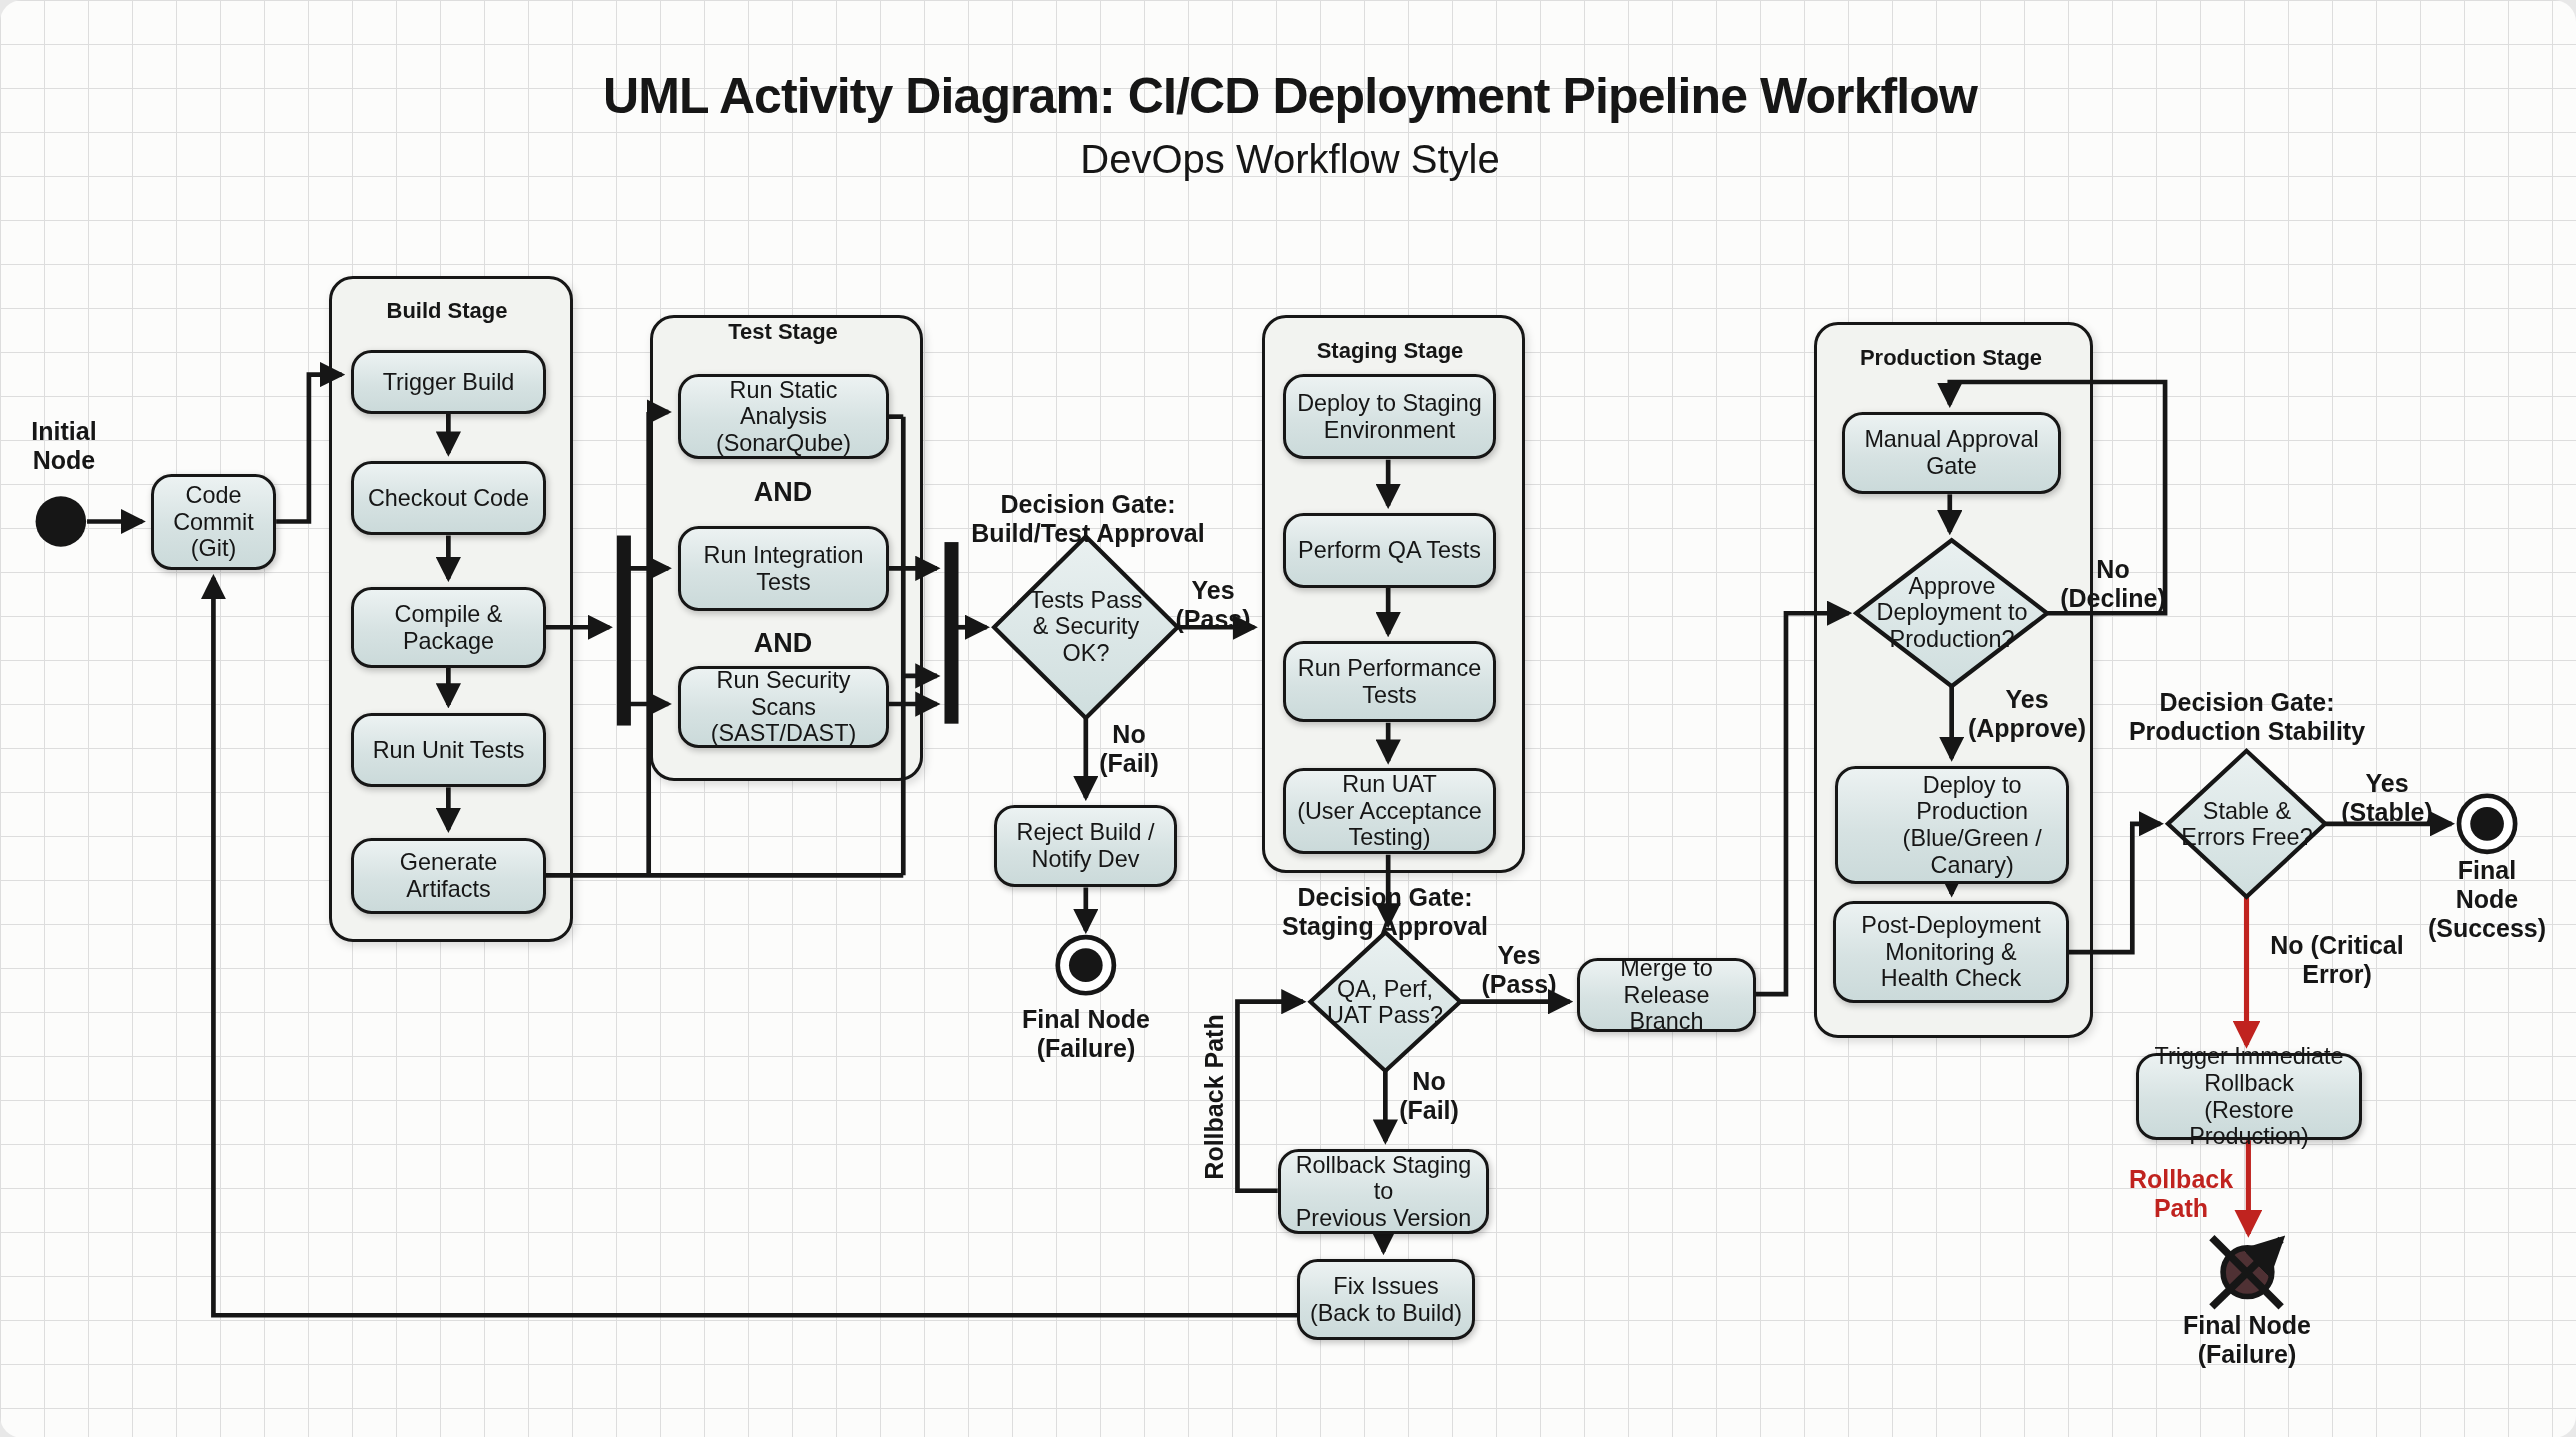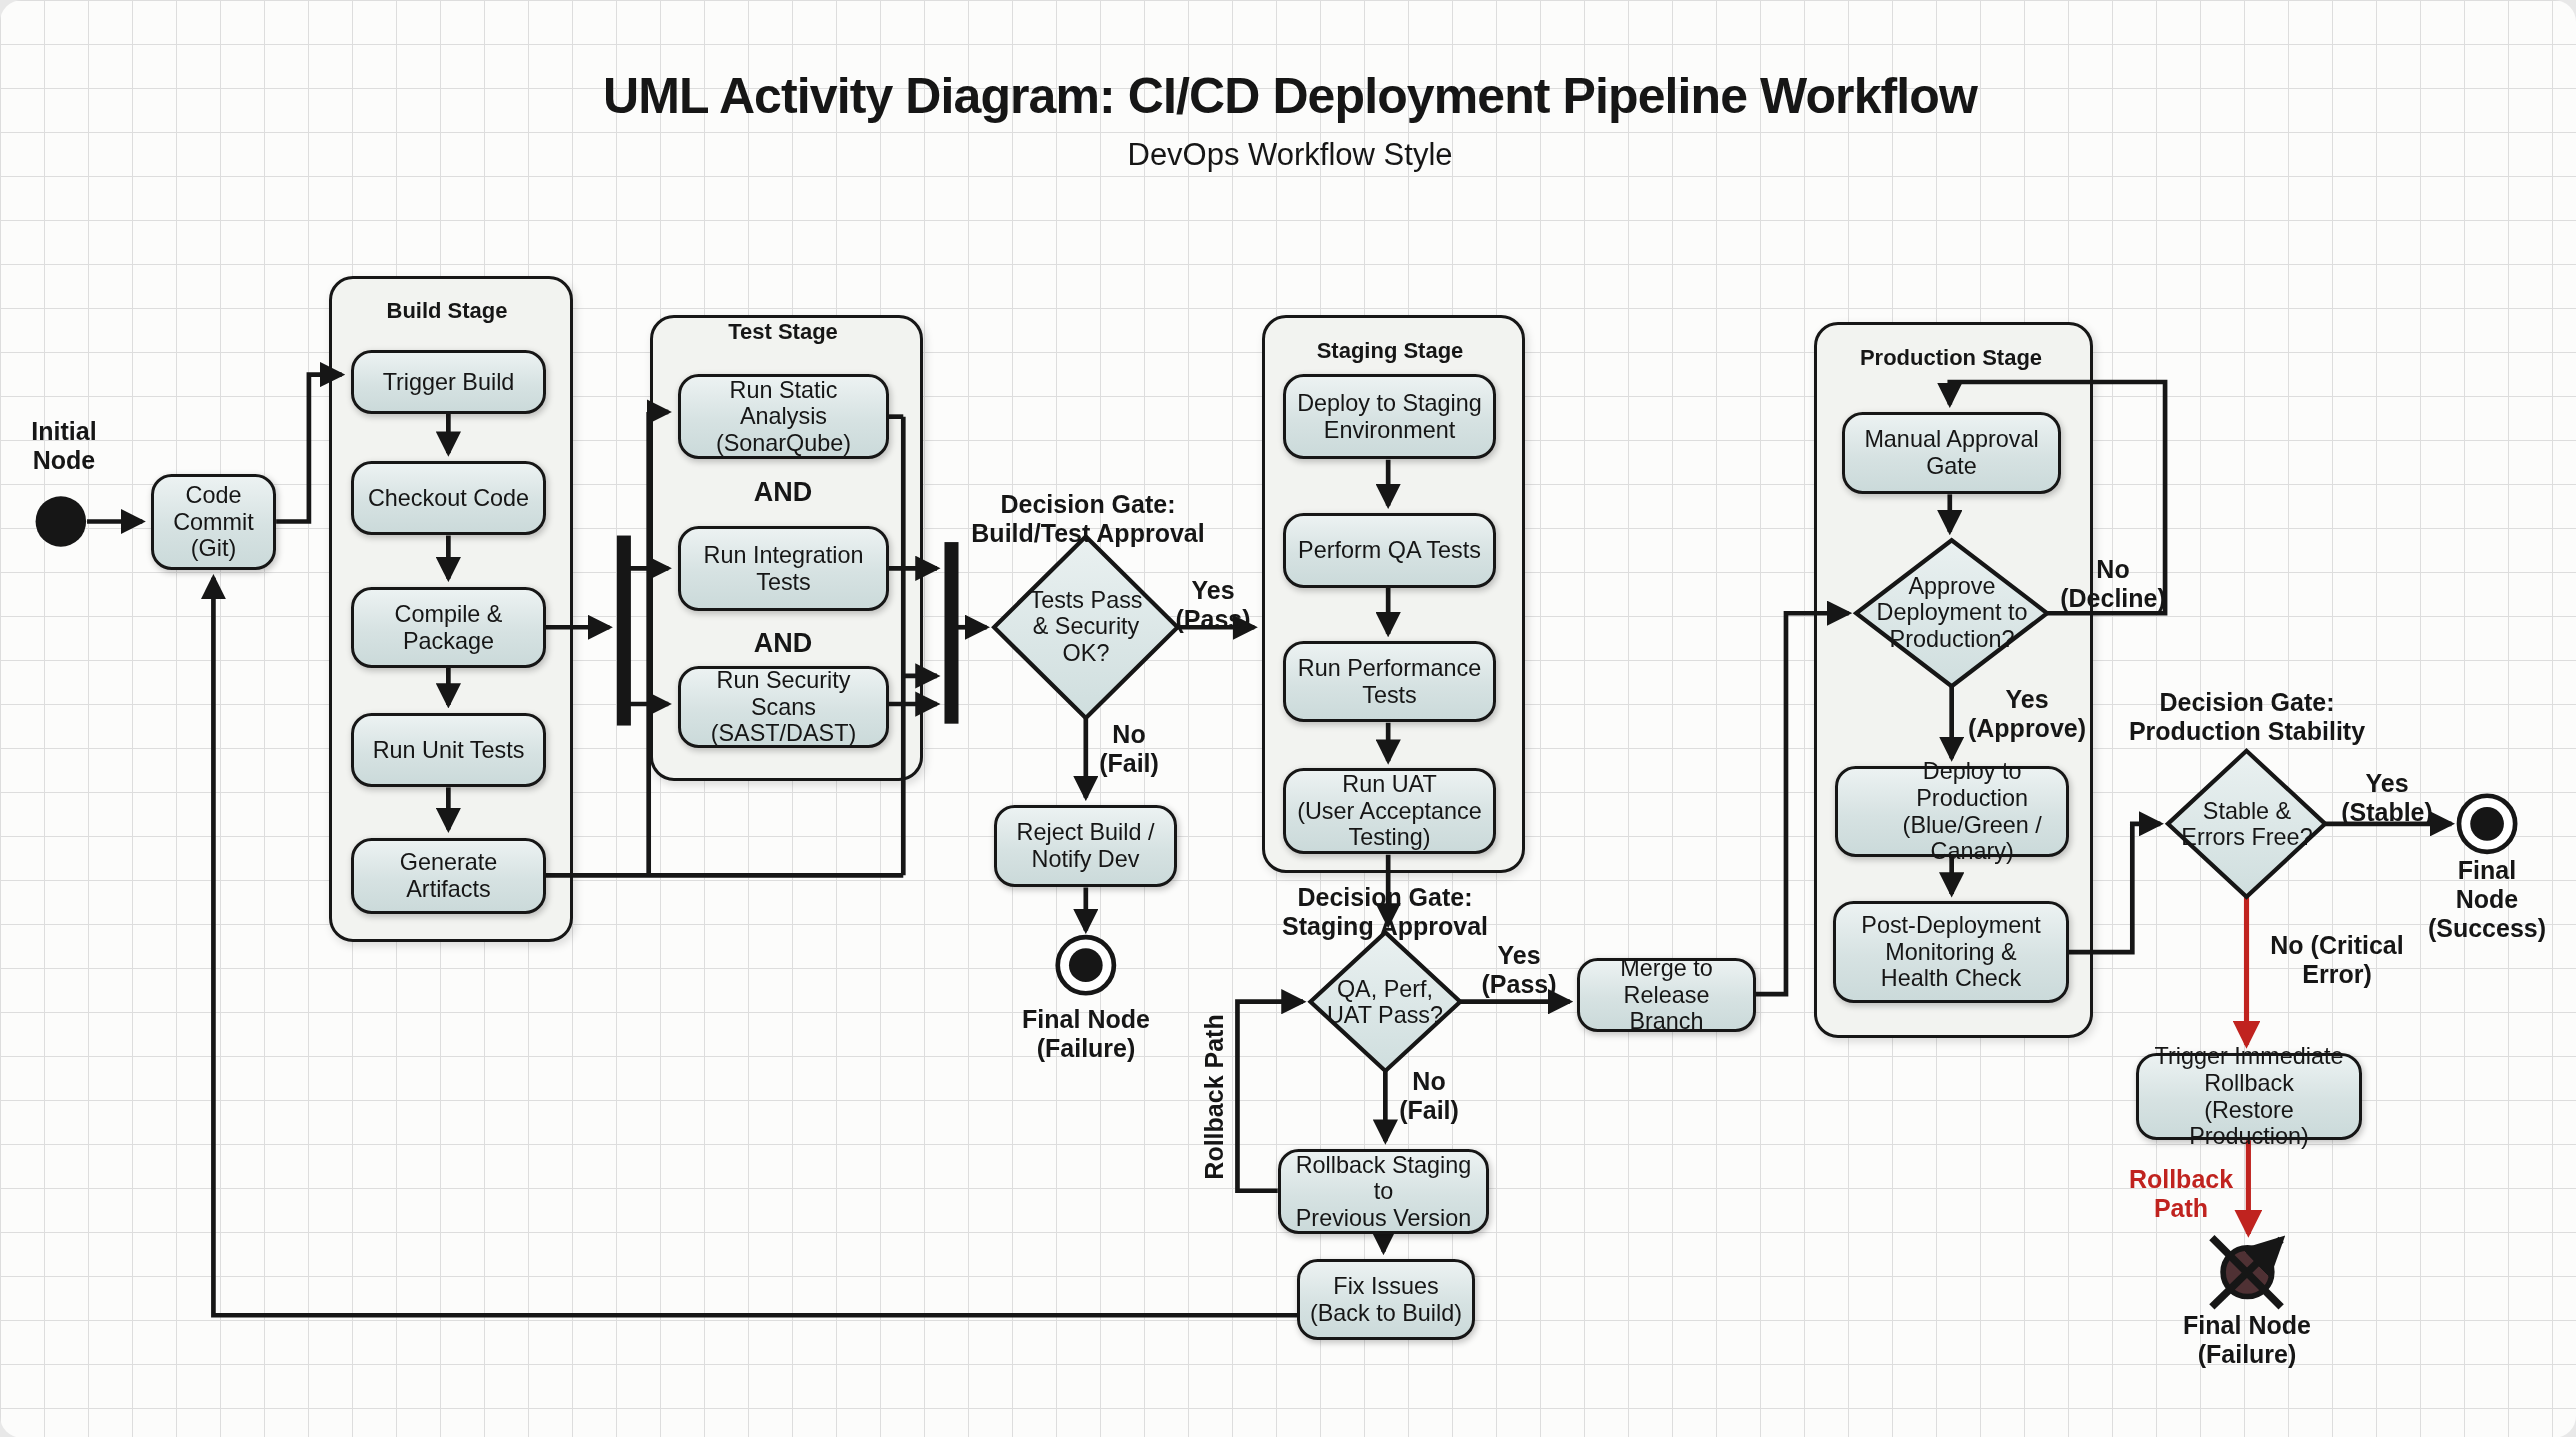--- a/index.html
+++ b/index.html
@@ -8,21 +8,21 @@
     background-color:#fcfcfb;
     background-image:
       linear-gradient(#dddddd 0.9px, transparent 0.9px),
       linear-gradient(90deg, #dddddd 0.9px, transparent 0.9px);
     background-size:44px 44px;
     font-family:"Liberation Sans", sans-serif;
     color:#161616;
     border-radius:22px;
   }
   .title{position:absolute;transform:translateX(-50%);font-weight:bold;font-size:50px;white-space:nowrap;letter-spacing:-0.9px;z-index:3;}
-  .subtitle{position:absolute;transform:translateX(-50%);font-weight:400;font-size:31px;white-space:nowrap;z-index:3;}
+  .subtitle{position:absolute;transform:translateX(-50%);font-weight:400;font-size:40px;white-space:nowrap;z-index:3;}
   .stage{position:absolute;border:3.7px solid #161616;border-radius:24px;background:#f2f3f0;box-shadow:2.8px 3.7px 8.4px rgba(0,0,0,.13);z-index:1;}
   .stage-title{position:absolute;transform:translate(-50%,-50%);font-weight:bold;font-size:22px;white-space:nowrap;z-index:3;}
   .action{
     position:absolute;display:flex;align-items:center;justify-content:center;
     text-align:center;white-space:pre-line;box-sizing:border-box;
     border:3.7px solid #161616;border-radius:20.6px;
     background:linear-gradient(180deg,#ecf2f2 0%,#d6e2e2 55%,#cbdada 100%);
     font-size:23.4px;line-height:1.14;padding:1.9px 3.7px;
     box-shadow:1.9px 2.8px 6.6px rgba(0,0,0,.22);z-index:3;
   }
@@ -210,21 +210,21 @@
 
   <div class="action" style="left:1842px;top:412px;width:219px;height:82px;">Manual Approval
 Gate</div>
   <div class="dtext" style="left:1952px;top:613px;">Approve
 Deployment to
 Production?</div>
   <div class="lbl" style="left:2113px;top:584px;">No
 (Decline)</div>
   <div class="lbl" style="left:2027px;top:714px;">Yes
 (Approve)</div>
-  <div class="action" style="left:1835px;top:766px;width:234px;height:91px;padding-left:44px;">Deploy to Production
+  <div class="action" style="left:1835px;top:766px;width:234px;height:118px;padding-left:44px;">Deploy to Production
 (Blue/Green / Canary)</div>
   <div class="action" style="left:1833px;top:901px;width:236px;height:102px;">Post-Deployment
 Monitoring &amp;
 Health Check</div>
 
   <div class="lbl" style="left:2247px;top:717px;">Decision Gate:
 Production Stability</div>
   <div class="dtext" style="left:2247px;top:824px;">Stable &amp;
 Errors Free?</div>
   <div class="lbl" style="left:2387px;top:798px;">Yes

